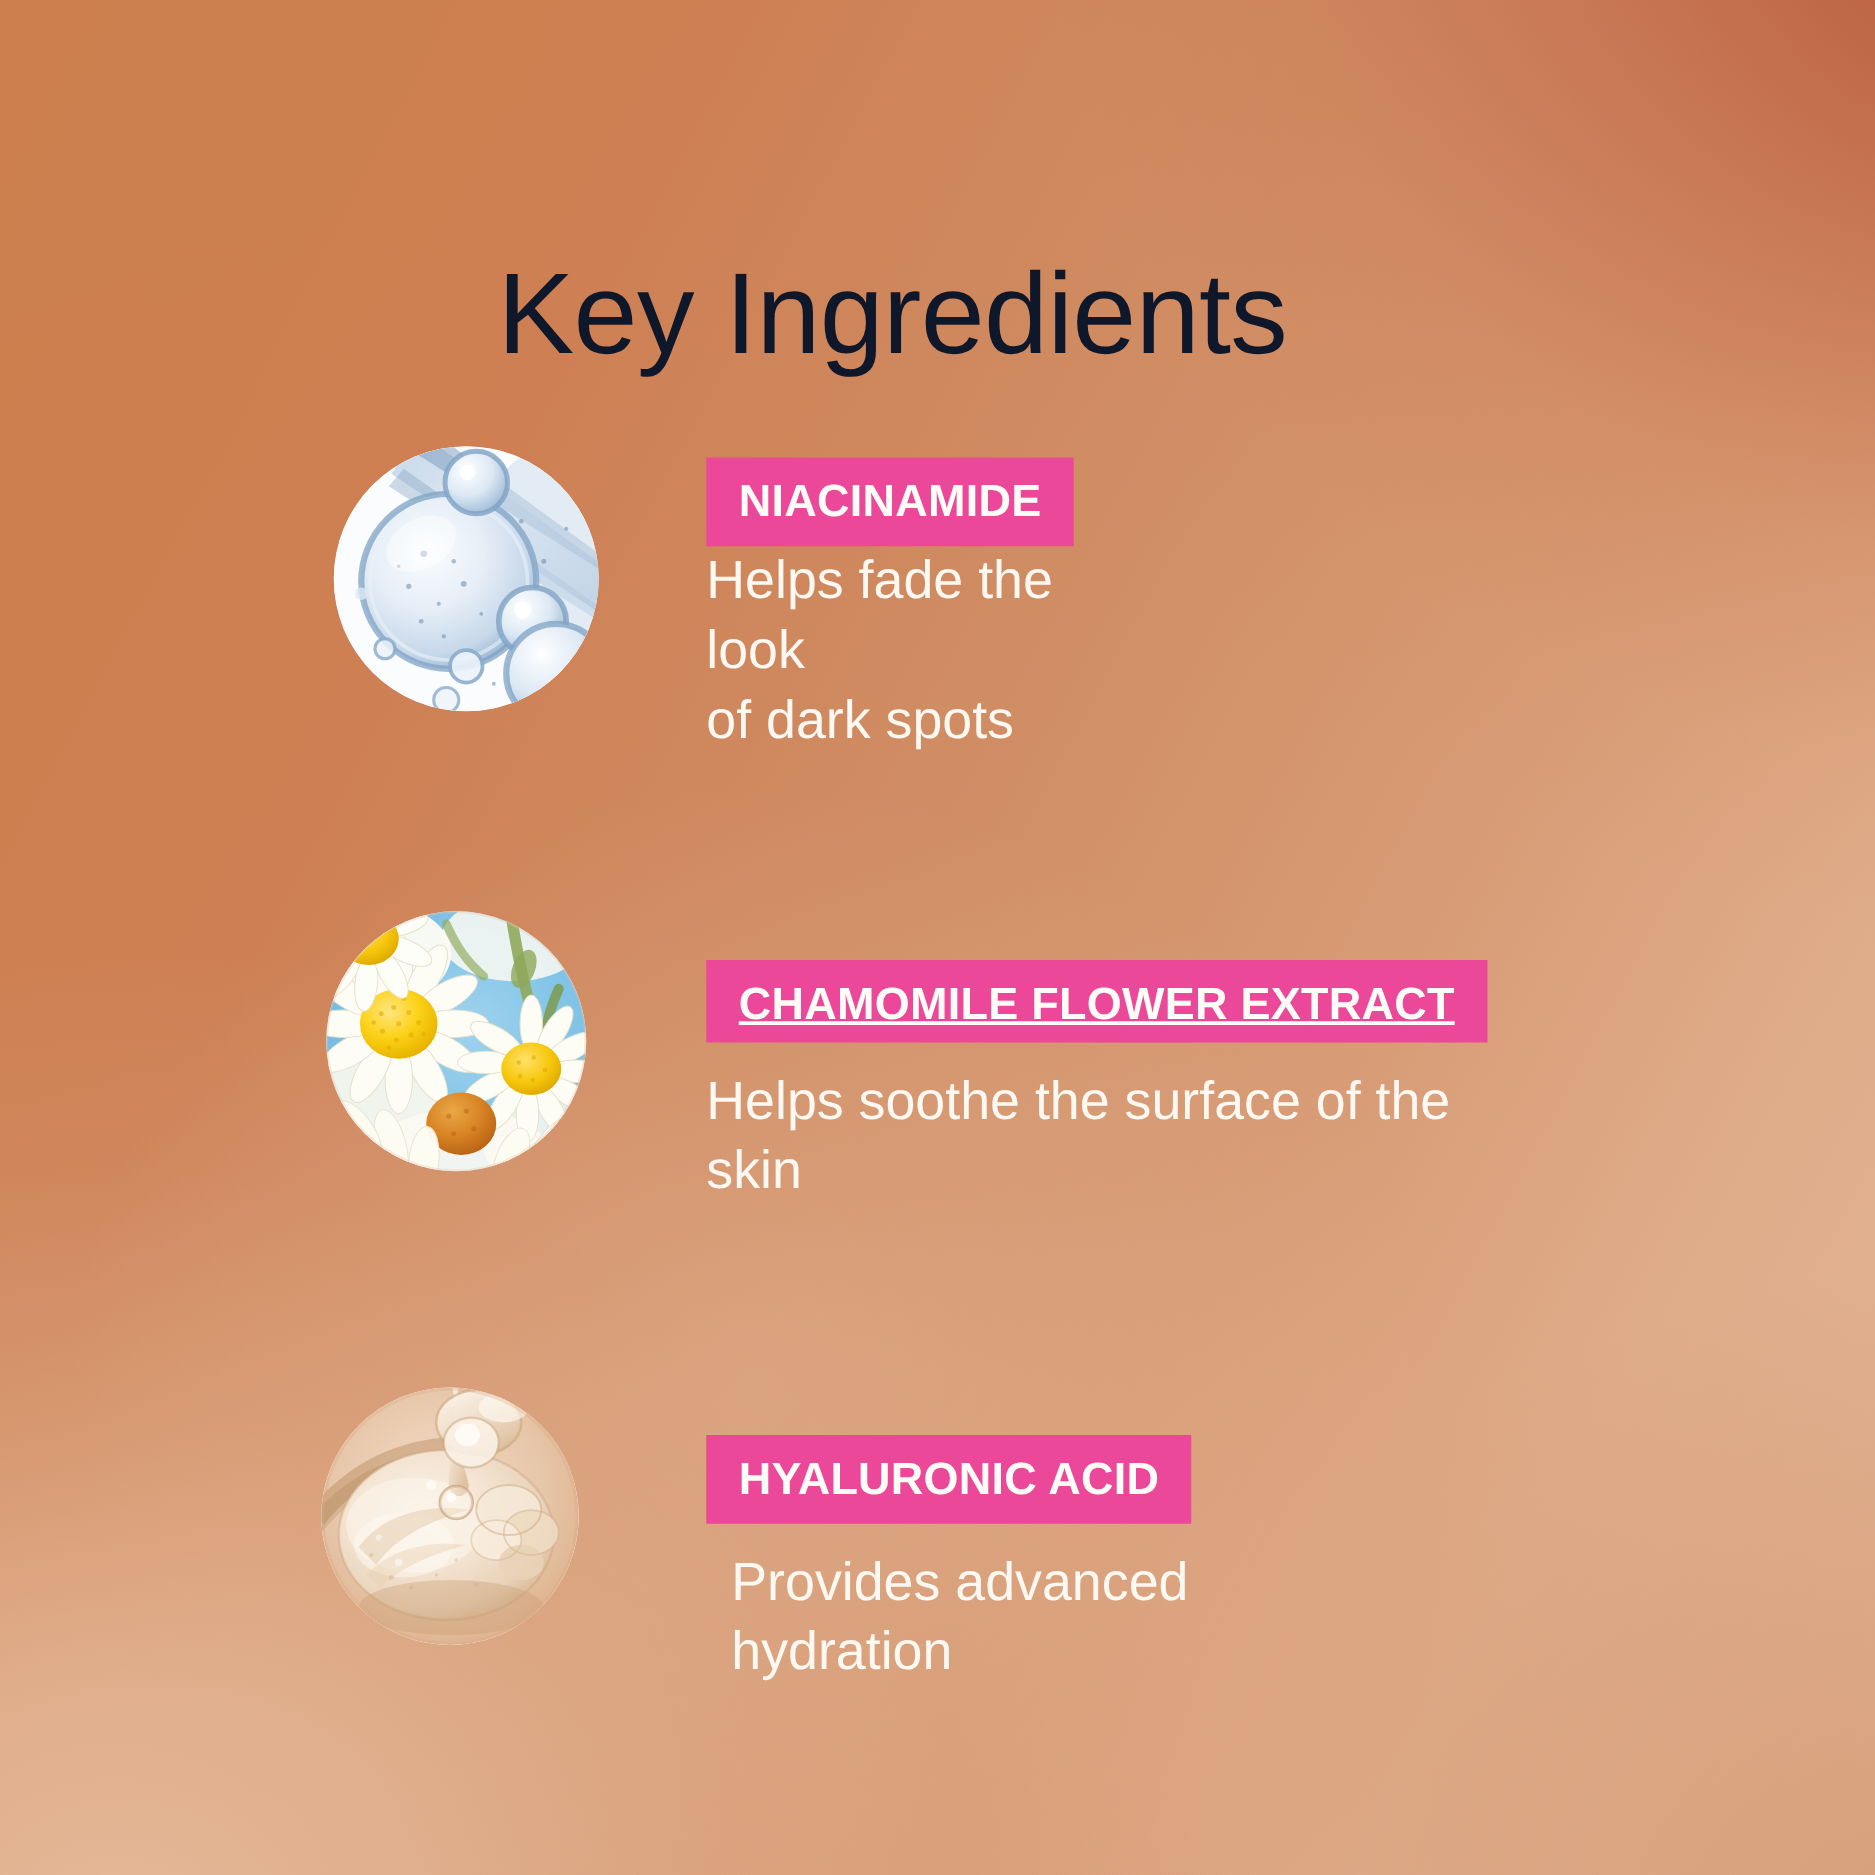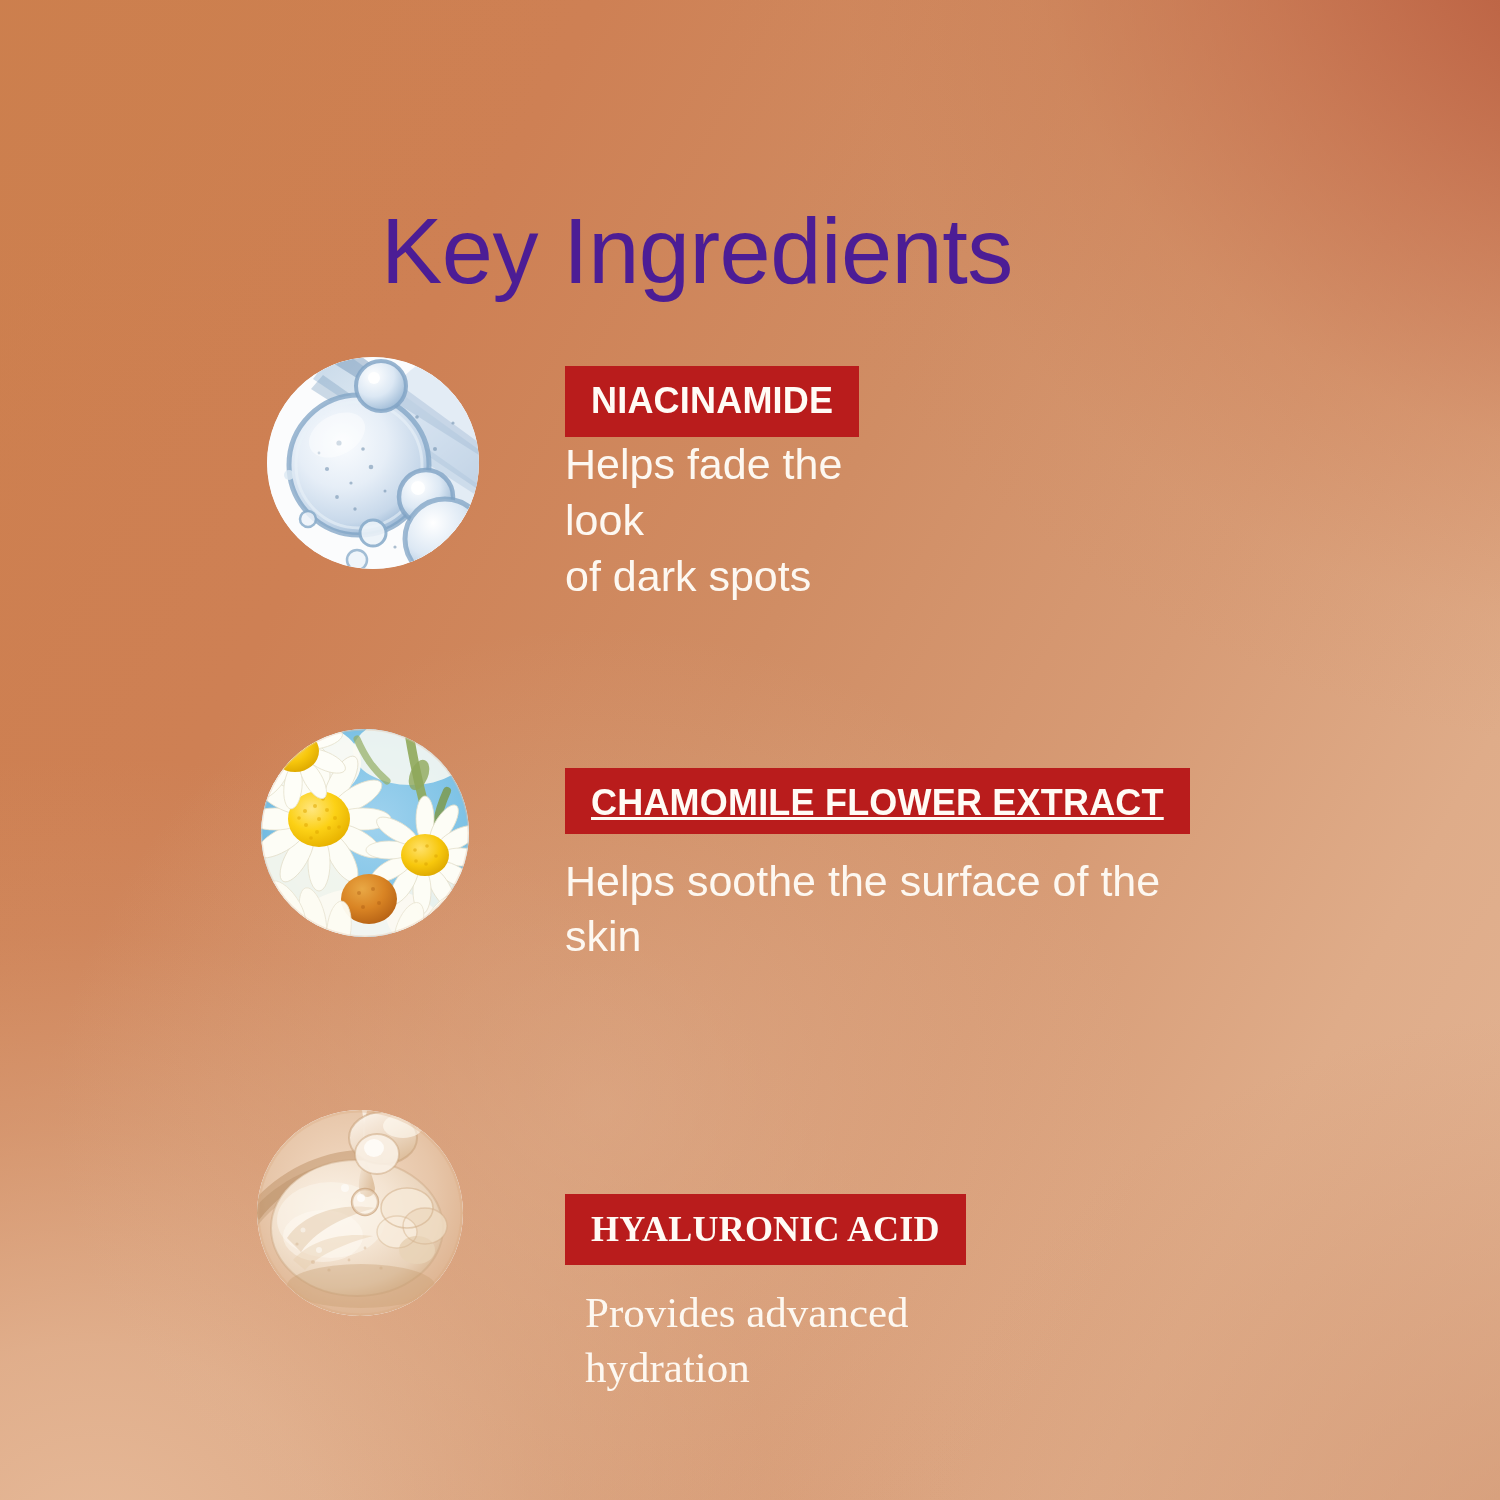--- a/index.html
+++ b/index.html
@@ -73,46 +73,46 @@
     inset: 0;
     background: radial-gradient(ellipse 700px 620px at 40% 74%,
         rgba(231,190,160,0.40) 0%,
         rgba(231,190,160,0.16) 46%,
         rgba(231,190,160,0) 78%);
   }
 
   
   .title {
     position: absolute;
-    left: 381px;
+    left: 398px;
     top: 140px;
     font-size: 92px;
     font-weight: 300;
     letter-spacing: -0.5px;
-    color: #4c1d95;
+    color: #0f172a;
     line-height: 1.08;
     white-space: nowrap;
   }
 
   
   .row { position: absolute; }
 
   .thumb {
     position: absolute;
     border-radius: 50%;
     overflow: hidden;
     background: #f3f4f6;
   }
   .thumb svg { display: block; width: 100%; height: 100%; }
 
   .text-col { position: absolute; }
 
   .label-band {
     display: inline-block;
-    background: #b91c1c;
+    background: #ec4899;
     color: #FFFBF5;
     font-weight: 700;
     letter-spacing: 0.2px;
     white-space: nowrap;
   }
 
   .desc {
     color: #FDF8F1;
     font-weight: 300;
     white-space: pre-line;
@@ -125,21 +125,21 @@
   #row1 .desc { font-size: 43px; line-height: 1.30; }
 
   
   #row2 .thumb { left: 261px; top: 729px; width: 208px; height: 208px; }
   #row2 .text-col { left: 565px; top: 768px; }
   #row2 .label-band { font-size: 36px; padding: 14px 26px 10px 26px; text-decoration: underline; }
   #row2 .desc { margin-top: 20px; font-size: 43px; line-height: 1.28; }
 
   
   #row3 .thumb { left: 257px; top: 1110px; width: 206px; height: 206px; }
-  #row3 .text-col { left: 565px; top: 1194px; font-family: Liberation Serif, serif; }
+  #row3 .text-col { left: 565px; top: 1148px; }
   #row3 .label-band { font-size: 36px; padding: 14px 26px 15px 26px; }
   #row3 .desc { margin-top: 20px; font-size: 43px; line-height: 1.28; margin-left: 20px; }
 </style>
 </head>
 <body>
 
 <div id="stage">
 
   <div class="bg-base"></div>
   <div class="bg-tr-glow"></div>

